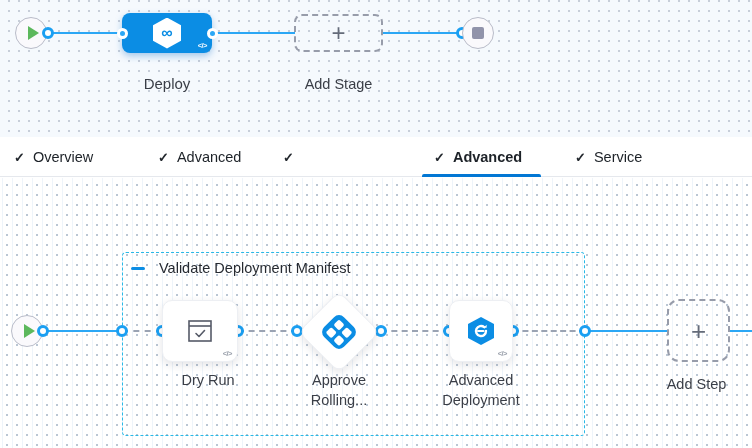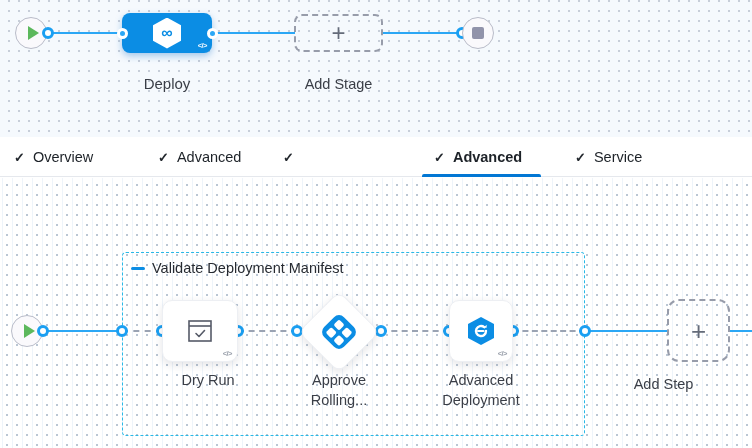--- a/index.html
+++ b/index.html
@@ -55,21 +55,21 @@
   
   .canvas-bottom {
     position:absolute; left:0; top:178px; width:752px; height:270px;
     background-color:#ffffff;
     background-image:
       linear-gradient(to right, #eef4fa 1px, transparent 1px),
       radial-gradient(circle, #bac6d4 1px, transparent 1px);
     background-size:10px 10px; background-position:2px 2px;
   }
   .group-box { position:absolute; left:122px; top:74px; width:463px; height:184px; border:1.5px dashed #29b9e7; border-radius:4px; }
-  .group-label { position:absolute; left:131px; top:82px; display:flex; align-items:center; gap:7px; font-size:14.5px; color:#262a31; }
+  .group-label { position:absolute; left:131px; top:82px; display:flex; align-items:center; gap:14px; font-size:14.5px; color:#262a31; }
   .group-dash { width:14px; height:3px; border-radius:2px; background:#0b8de4; }
   .step-box {
     position:absolute; background:#fff; border:1px solid #edeff3; border-radius:10px;
     box-shadow:0 3px 8px rgba(40,41,61,.12);
     display:flex; align-items:center; justify-content:center;
   }
   .diamond-box {
     position:absolute; left:310px; top:125px; width:58px; height:58px;
     background:#fff; border:1px solid #edeff3; border-radius:9px; transform:rotate(45deg);
     box-shadow:2px 2px 8px rgba(40,41,61,.12);
@@ -202,16 +202,16 @@
           <line x1="5" y1="8" x2="10.5" y2="8" stroke="#fff" stroke-width="2.2" stroke-linecap="round"></line>
         </svg>
       </div>
       <div class="code-glyph gray">&lt;/&gt;</div>
     </div>
     <div class="node-label" style="left:437px; top:192px; width:88px;">Advanced Deployment</div>
 
     <div class="add-box" style="left:667px; top:121px; width:63px; height:63px; border-radius:12px; font-size:26px;">
       <span>+</span>
     </div>
-    <div class="node-label" style="left:624px; top:196px; width:79px;">Add Step</div>
+    <div class="node-label" style="left:657px; top:196px; width:79px;">Add Step</div>
   </div>
 
 </div>
 
 </body></html>

